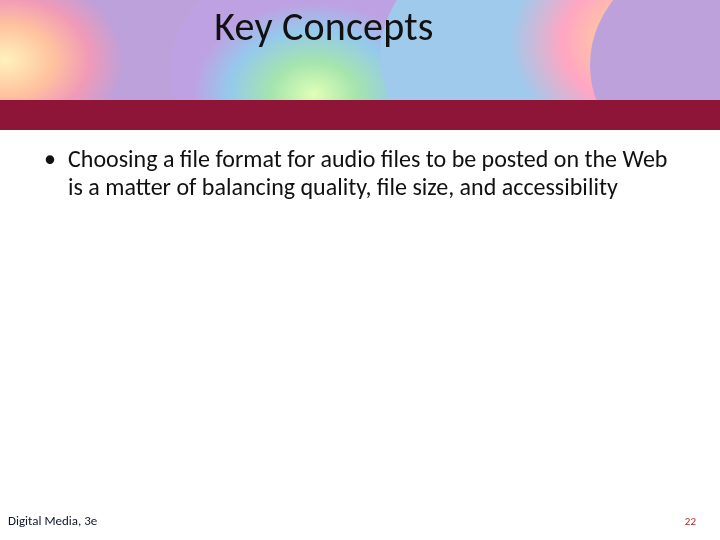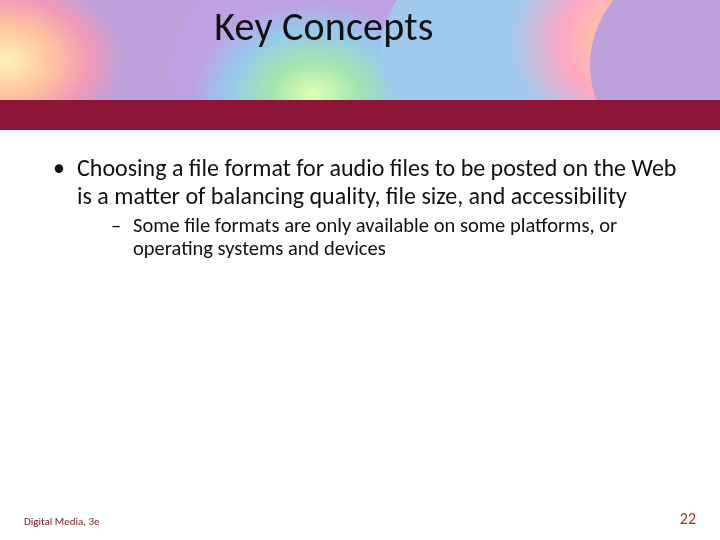--- a/index.html
+++ b/index.html
@@ -49,21 +49,21 @@
     position: absolute;
     top: 145px;
     left: 38px;
     width: 648px;
     color: #111;
     line-height: 1.16;
   }
   ul.lvl1 {
     list-style: none;
     padding: 0;
-    margin: 9px;
+    margin: 0;
   }
   ul.lvl1 > li {
     position: relative;
     padding-left: 30px;
     font-size: 24px;
     margin-bottom: 6px;
   }
   ul.lvl1 > li::before {
     content: "•";
     position: absolute;
@@ -86,29 +86,29 @@
   ul.lvl2 > li::before {
     content: "–";
     position: absolute;
     left: 34px;
     top: 0;
     font-size: 20.5px;
   }
   .footer-left {
     position: absolute;
     bottom: 12px;
-    left: 24px;
-    font-size: 11px;
-    color: #7f1d1d;
+    left: 8px;
+    font-size: 13px;
+    color: #0f172a;
   }
   .footer-right {
     position: absolute;
     bottom: 12px;
     right: 24px;
-    font-size: 16px;
+    font-size: 11px;
     color: #b02a2a;
   }
 </style>
 </head>
 <body>
 
 <div class="slide">
 
   <div class="header-bg">
     <svg width="720" height="108" viewBox="0 0 720 108">
@@ -148,23 +148,20 @@
 
   <div class="accent-bar"></div>
 
   <div class="title">Key Concepts</div>
 
   <div class="body">
     <ul class="lvl1">
       <li>
         <span>Choosing a file format for audio files to be posted on the Web is a matter of balancing quality, file size, and accessibility</span>
         <ul class="lvl2">
-          <li>
-            <span>Some file formats are only available on some platforms, or operating systems and devices</span>
-          </li>
         </ul>
       </li>
     </ul>
   </div>
 
   <div class="footer-left">Digital Media, 3e</div>
   <div class="footer-right">22</div>
 
 </div>
 

